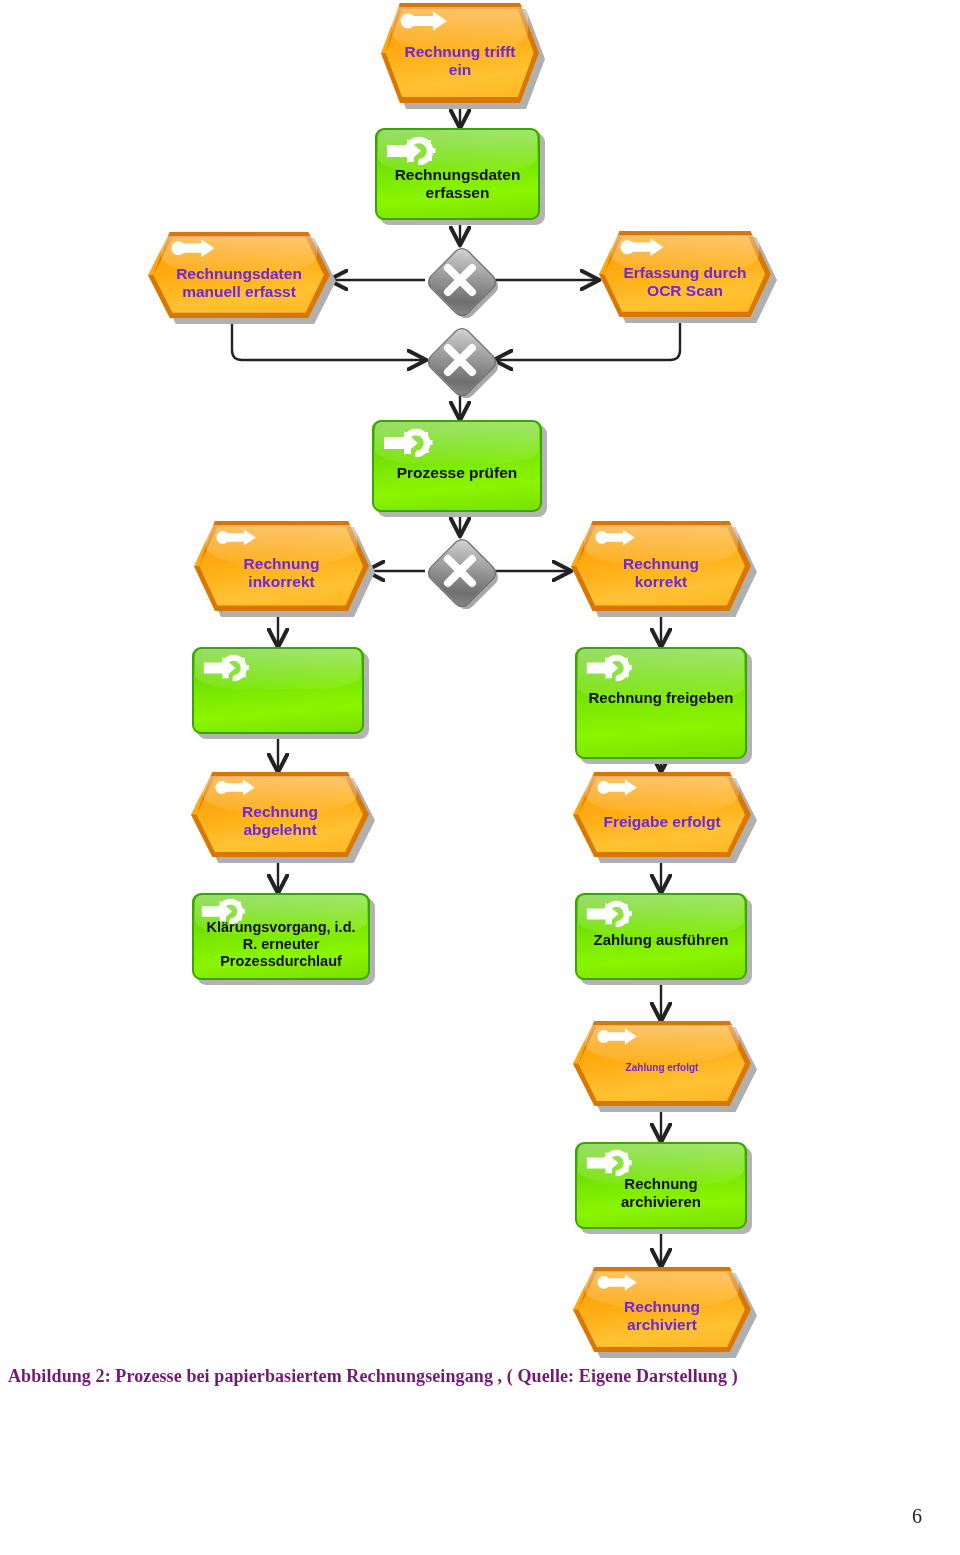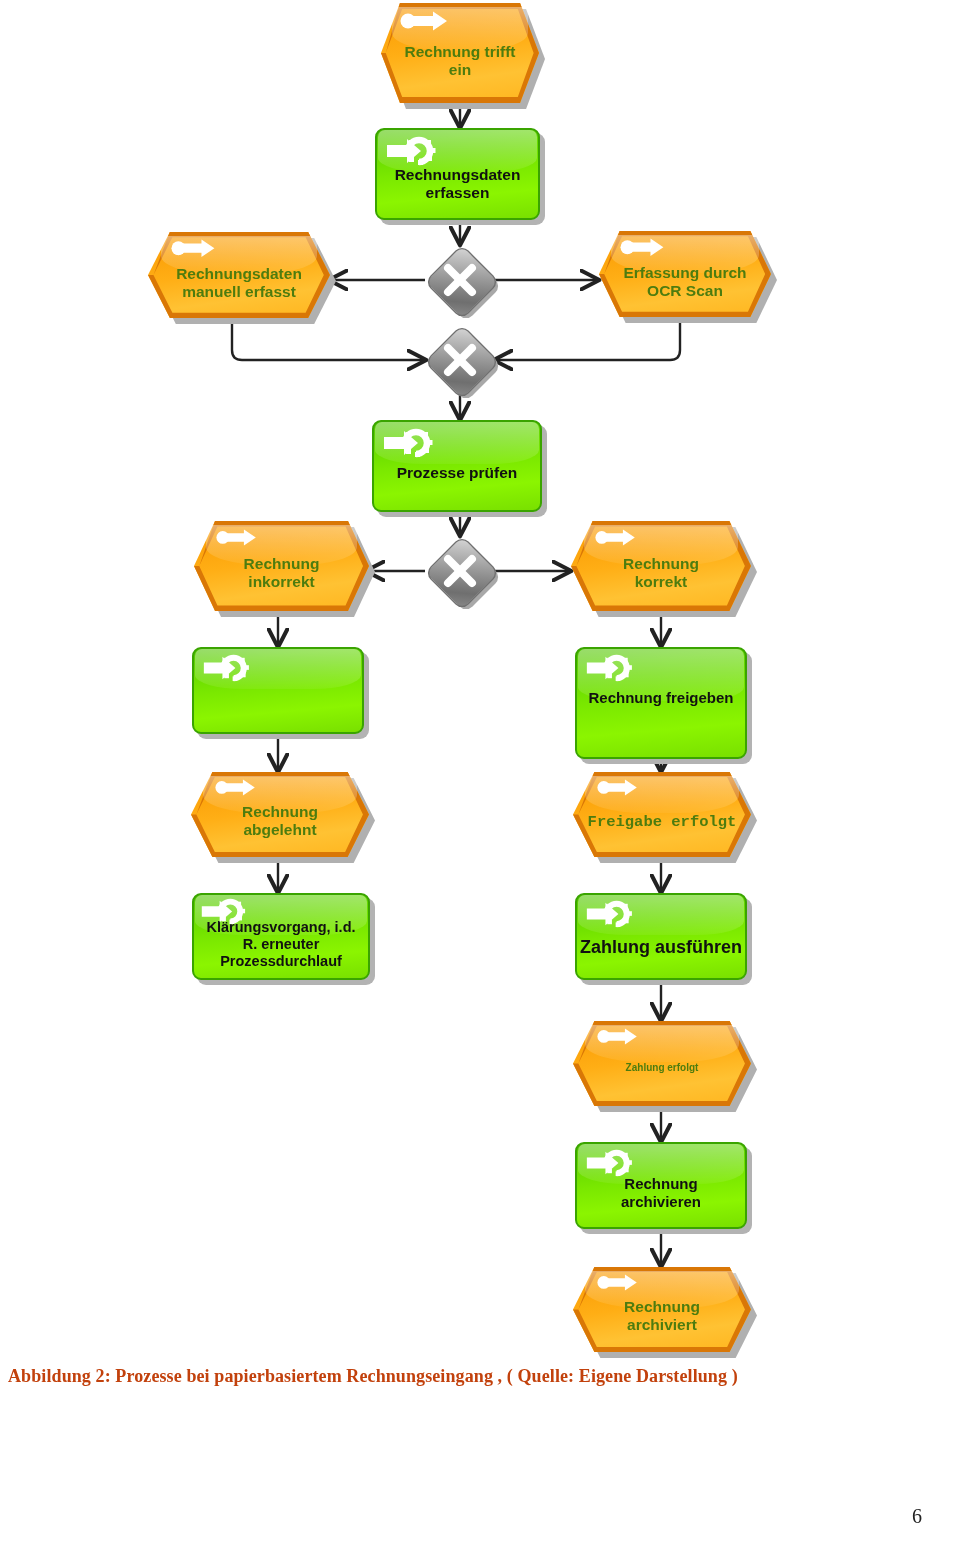--- a/index.html
+++ b/index.html
@@ -57,21 +57,21 @@
     position:absolute;left:0;top:0;right:0;bottom:0;z-index:2;
     background:#d97706;
     clip-path:polygon(12% 0%,88% 0%,100% 50%,88% 100%,12% 100%,0% 50%,
                       3% 50%,13.4% 94%,86.6% 94%,96.6% 50%,86.6% 6%,13.4% 6%,3% 50%);
   }
   .evt .gloss{
     position:absolute;left:7%;top:4px;width:86%;height:44%;z-index:3;
     background:linear-gradient(180deg,rgba(255,255,255,.40),rgba(255,255,255,.05));
     border-radius:0 0 60px 60px/0 0 18px 18px;pointer-events:none;
   }
-  .evt .label{color:#4d7c0f;}
+  .evt .label{color:#6d28d9;}
 
   
   .icon{position:absolute;z-index:5;pointer-events:none;}
 
   
   .gw{position:absolute;width:72px;height:72px;}
   .gw .shadow{
     position:absolute;left:6px;top:6px;width:72px;height:72px;
     background:#a8a8a8;border-radius:13px;transform:rotate(45deg) scale(.705);
     z-index:0;
@@ -87,21 +87,21 @@
     position:absolute;left:0;top:0;width:72px;height:72px;z-index:3;
   }
 
   
   .conn{position:absolute;left:0;top:0;width:960px;height:1555px;z-index:0;pointer-events:none;}
 
   
   #caption{
     position:absolute;left:8px;top:1366px;width:820px;
     font-family:"Liberation Serif",serif;
-    font-weight:bold;font-size:18px;color:#c2410c;
+    font-weight:bold;font-size:18px;color:#701a75;
     letter-spacing:.1px;white-space:nowrap;
   }
   #pagenum{
     position:absolute;left:912px;top:1505px;
     font-family:"Liberation Serif",serif;font-size:20px;color:#222;
   }
 </style>
 </head>
 <body>
 
@@ -343,21 +343,21 @@
     <div class="rim"></div>
     <div class="gloss"></div>
     <svg class="icon" style="left:22px;top:7px;" width="48" height="22" viewBox="0 0 54 26">
       <circle cx="9" cy="10" r="7.5" fill="#fff"></circle>
       <path d="M14,5 L34,5 L34,0.5 L48,10 L34,19.5 L34,15 L14,15 Z" fill="#fff"></path>
     </svg>
     <div class="label" style="top:31px;font-size:15.5px;">Rechnung
 abgelehnt</div>
   </div>
 
-  <div class="node evt" style="left:573px;top:772px;width:178px;height:85px;font-family:Liberation Mono, monospace;">
+  <div class="node evt" style="left:573px;top:772px;width:178px;height:85px;">
     <div class="shadow"></div>
     <div class="body"></div>
     <div class="rim"></div>
     <div class="gloss"></div>
     <svg class="icon" style="left:22px;top:7px;" width="48" height="22" viewBox="0 0 54 26">
       <circle cx="9" cy="10" r="7.5" fill="#fff"></circle>
       <path d="M14,5 L34,5 L34,0.5 L48,10 L34,19.5 L34,15 L14,15 Z" fill="#fff"></path>
     </svg>
     <div class="label" style="top:41px;font-size:15.5px;">Freigabe erfolgt</div>
   </div>
@@ -396,21 +396,21 @@
         <rect x="31" y="1.5" width="5" height="5"></rect>
           <rect x="41" y="4" width="5" height="5"></rect>
         <rect x="45.5" y="12" width="5" height="5"></rect>
           <rect x="42" y="20" width="5" height="5"></rect>
         <rect x="33" y="24" width="5" height="5"></rect>
           <rect x="24" y="21" width="5" height="5"></rect>
         <rect x="21" y="12" width="5" height="5"></rect>
           <rect x="24" y="4" width="5" height="5"></rect>
       </g>
     </svg>
-    <div class="label" style="top:44px;font-size:18px;">Zahlung ausführen</div>
+    <div class="label" style="top:38px;font-size:15px;">Zahlung ausführen</div>
   </div>
 
   <div class="node evt" style="left:573px;top:1021px;width:178px;height:85px;">
     <div class="shadow"></div>
     <div class="body"></div>
     <div class="rim"></div>
     <div class="gloss"></div>
     <svg class="icon" style="left:22px;top:7px;" width="48" height="22" viewBox="0 0 54 26">
       <circle cx="9" cy="10" r="7.5" fill="#fff"></circle>
       <path d="M14,5 L34,5 L34,0.5 L48,10 L34,19.5 L34,15 L14,15 Z" fill="#fff"></path>

